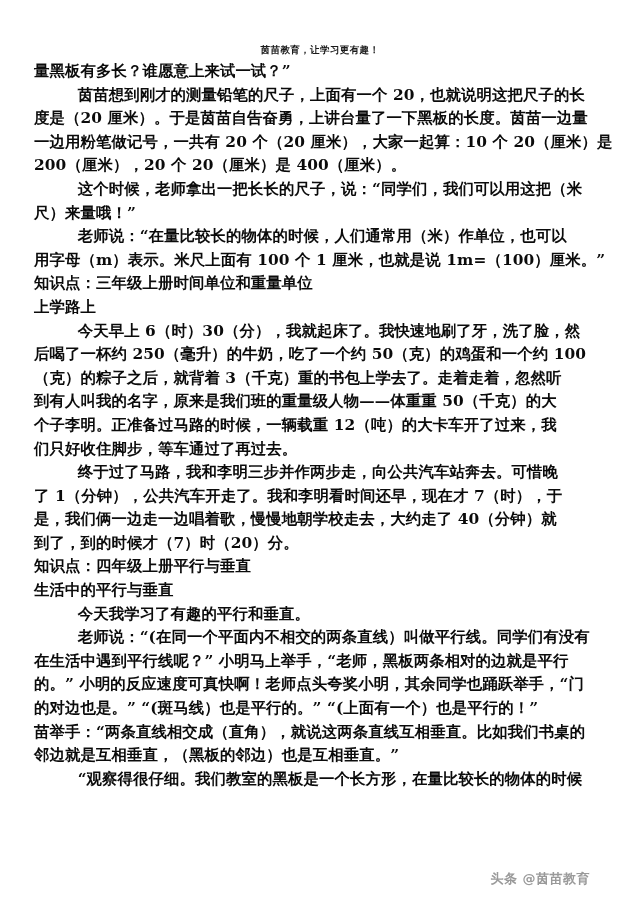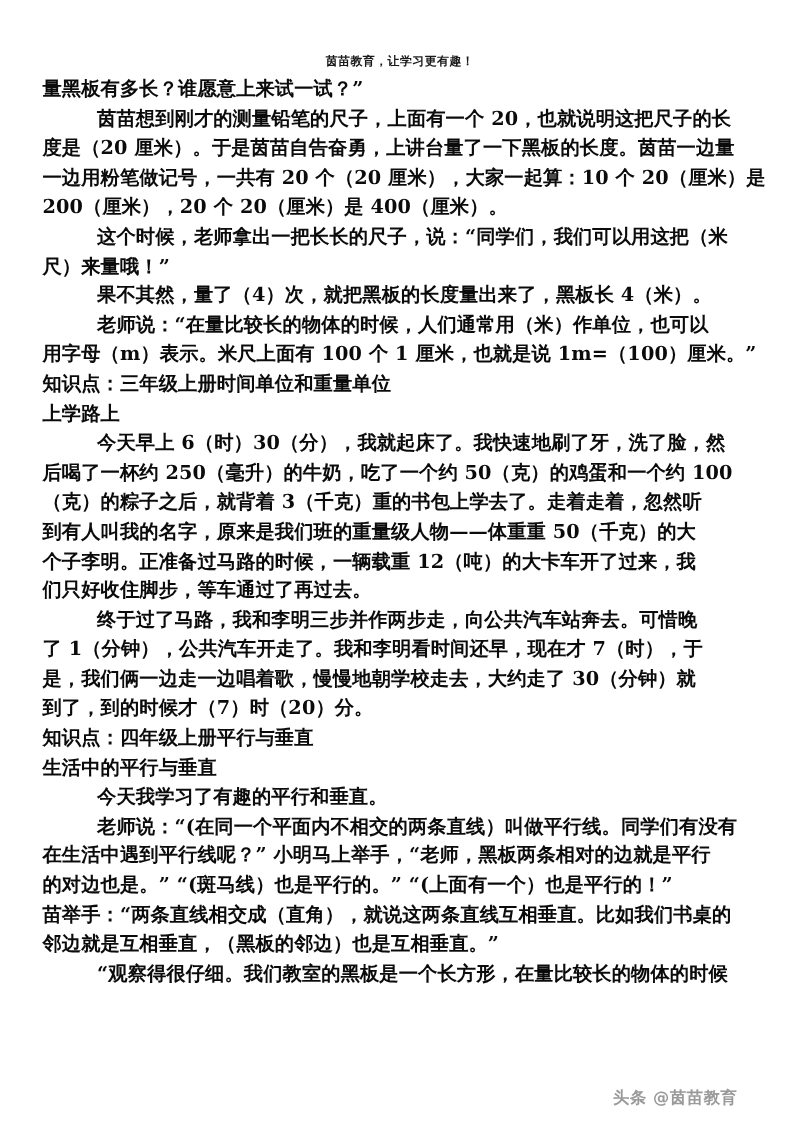--- a/index.html
+++ b/index.html
@@ -85,40 +85,40 @@
   <div class="header">茵苗教育，让学习更有趣！</div>
 
   <div class="body-block">
       <div class="line">量黑板有多长？谁愿意上来试一试？”</div>
       <div class="line">        茵苗想到刚才的测量铅笔的尺子，上面有一个 20，也就说明这把尺子的长</div>
       <div class="line">度是（20 厘米）。于是茵苗自告奋勇，上讲台量了一下黑板的长度。茵苗一边量</div>
       <div class="line">一边用粉笔做记号，一共有 20 个（20 厘米），大家一起算：10 个 20（厘米）是</div>
       <div class="line">200（厘米），20 个 20（厘米）是 400（厘米）。</div>
       <div class="line">        这个时候，老师拿出一把长长的尺子，说：“同学们，我们可以用这把（米</div>
       <div class="line">尺）来量哦！”</div>
-      <div class="line">        果不其然，量了（4）次，就把黑板的长度量出来了，黑板长 4（米）。</div>
       <div class="line">        老师说：“在量比较长的物体的时候，人们通常用（米）作单位，也可以</div>
       <div class="line">用字母（m）表示。米尺上面有 100 个 1 厘米，也就是说 1m=（100）厘米。”</div>
       <div class="line center">知识点：三年级上册时间单位和重量单位</div>
       <div class="line center">上学路上</div>
       <div class="line">        今天早上 6（时）30（分），我就起床了。我快速地刷了牙，洗了脸，然</div>
       <div class="line">后喝了一杯约 250（毫升）的牛奶，吃了一个约 50（克）的鸡蛋和一个约 100</div>
       <div class="line">（克）的粽子之后，就背着 3（千克）重的书包上学去了。走着走着，忽然听</div>
       <div class="line">到有人叫我的名字，原来是我们班的重量级人物——体重重 50（千克）的大</div>
       <div class="line">个子李明。正准备过马路的时候，一辆载重 12（吨）的大卡车开了过来，我</div>
       <div class="line">们只好收住脚步，等车通过了再过去。</div>
       <div class="line">        终于过了马路，我和李明三步并作两步走，向公共汽车站奔去。可惜晚</div>
       <div class="line">了 1（分钟），公共汽车开走了。我和李明看时间还早，现在才 7（时），于</div>
-      <div class="line">是，我们俩一边走一边唱着歌，慢慢地朝学校走去，大约走了 30（分钟）就</div>
+      <div class="line">是，我们俩一边走一边唱着歌，慢慢地朝学校走去，大约走了 40（分钟）就</div>
       <div class="line">到了，到的时候才（7）时（20）分。</div>
       <div class="line center">知识点：四年级上册平行与垂直</div>
       <div class="line center">生活中的平行与垂直</div>
       <div class="line">        今天我学习了有趣的平行和垂直。</div>
       <div class="line">        老师说：“(在同一个平面内不相交的两条直线）叫做平行线。同学们有没有</div>
       <div class="line">在生活中遇到平行线呢？” 小明马上举手，“老师，黑板两条相对的边就是平行</div>
+      <div class="line">的。” 小明的反应速度可真快啊！老师点头夸奖小明，其余同学也踊跃举手，“门</div>
       <div class="line">的对边也是。” “(斑马线）也是平行的。” “(上面有一个）也是平行的！”</div>
       <div class="line">苗举手：“两条直线相交成（直角），就说这两条直线互相垂直。比如我们书桌的</div>
       <div class="line">邻边就是互相垂直，（黑板的邻边）也是互相垂直。”</div>
       <div class="line">        “观察得很仔细。我们教室的黑板是一个长方形，在量比较长的物体的时候</div>
     </div>
 
   <div class="watermark">头条 @茵苗教育</div>
 
 </div>
 

